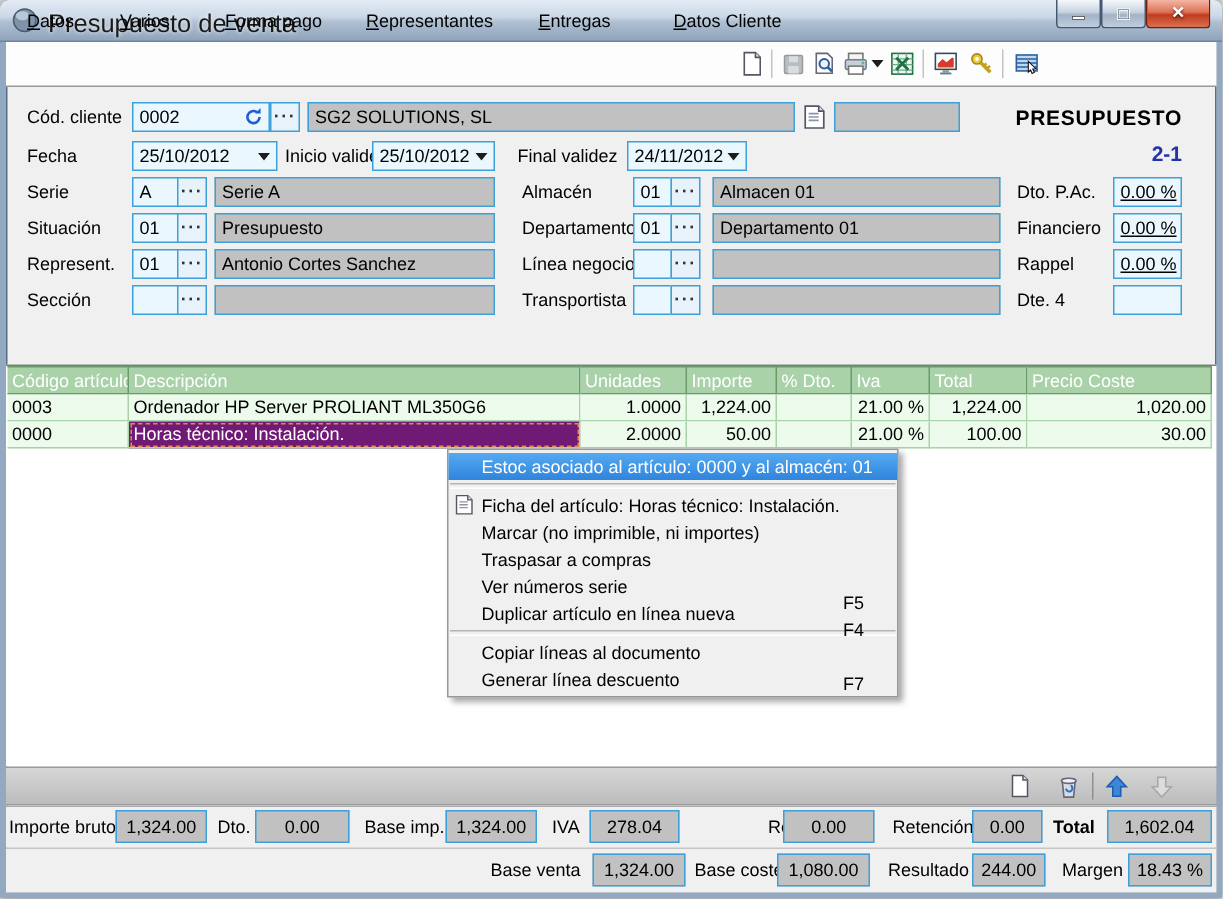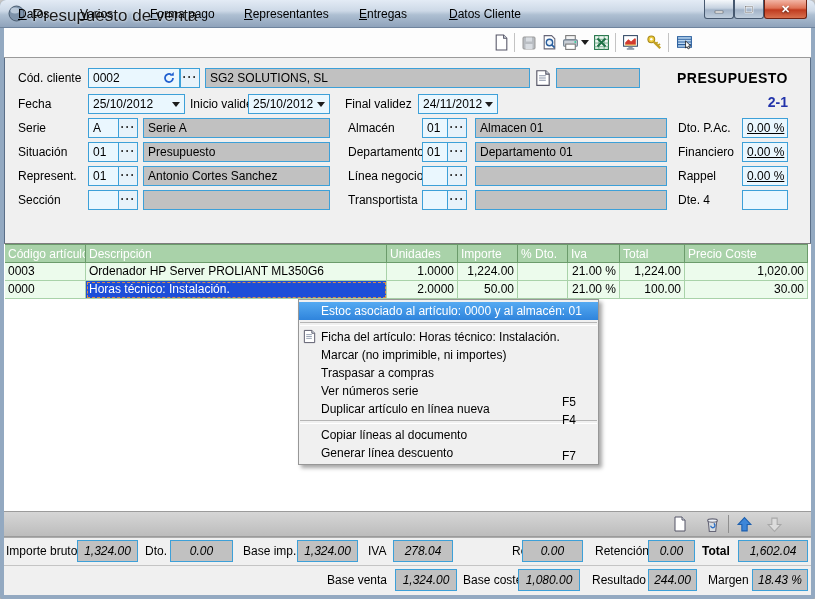--- a/index.html
+++ b/index.html
@@ -37,31 +37,31 @@
   .page-ind{position:absolute;left:700px;top:94px;width:88px;text-align:right;font-size:14px;font-weight:bold;color:#2233aa;}
   
   .tablewrap{position:absolute;left:4px;top:243px;width:807px;height:268px;background:#fff;border-top:1px solid #7d7d7d;box-sizing:border-box;}
   .tgrid{display:grid;grid-template-columns:81px 301px 71px 60px 50px 52px 65px 123px;margin-left:1px;}
   .thead{height:19px;}
   .thead .tc{background:#a9d2a9;color:#fff;border-right:1px solid #6b9b6b;border-bottom:1px solid #6b9b6b;border-top:1px solid #6b9b6b;
              line-height:18px;padding:0 3px;box-sizing:border-box;overflow:hidden;white-space:nowrap;}
   .trow .tc{background:#ecfbec;border-right:1px solid #a9d2a9;border-bottom:1px solid #a9d2a9;height:18px;line-height:17px;
             padding:0 3px;box-sizing:border-box;overflow:hidden;white-space:nowrap;}
   .tc.num{text-align:right;}
-  .tc.sel{background:#1d4ed8;color:#fff;outline:1px dashed #d88c4a;outline-offset:-2px;}
+  .tc.sel{background:#701a75;color:#fff;outline:1px dashed #d88c4a;outline-offset:-2px;}
   
   .linebar{position:absolute;left:4px;top:511px;width:807px;height:26px;box-sizing:border-box;
            background:linear-gradient(180deg,#d6d6d6,#bcbcbc);border-top:1px solid #9b9b9b;border-bottom:1px solid #9b9b9b;}
   .lb-icon{position:absolute;top:515px;width:18px;height:18px;display:flex;align-items:center;justify-content:center;}
   .lb-sep{position:absolute;top:515px;width:1px;height:18px;background:#8f8f8f;}
   .totals1{position:absolute;left:4px;top:537px;width:807px;height:28px;background:#f0f0f0;border-top:1px solid #ababab;box-sizing:border-box;}
   .totals2{position:absolute;left:4px;top:565px;width:807px;height:30px;background:#f0f0f0;border-top:1px solid #c4c4c4;box-sizing:border-box;}
   .tlbl{position:absolute;height:22px;line-height:22px;white-space:nowrap;}
   .tfld{position:absolute;height:22px;box-sizing:border-box;border:1px solid #3da0d8;background:#c1c1c1;
-        text-align:center;line-height:20px;overflow:hidden;white-space:nowrap;font-style:italic;}
+        text-align:center;line-height:20px;overflow:hidden;white-space:nowrap;}
   
   .ctxmenu{position:absolute;left:298px;top:299px;width:301px;background:#f0f0f0;border:1px solid #979797;
            box-shadow:3px 3px 4px rgba(0,0,0,.35);padding:2px 0;box-sizing:border-box;z-index:50;}
   .cm-item{position:relative;height:18px;line-height:18px;padding-left:22px;padding-right:26px;white-space:nowrap;cursor:default;}
   .cm-item.hl{background:linear-gradient(180deg,#55aaf2,#2f84dc);color:#fff;}
   .cm-item .shortcut{position:absolute;right:22px;top:0;margin-top:47px;}
   .cm-item .mi-icon{position:absolute;left:3px;top:1px;width:16px;height:16px;}
   .cm-sep{height:2px;margin:2px 1px;border-top:1px solid #b5b5b5;border-bottom:1px solid #fff;}
   svg{display:block;}
 </style>

